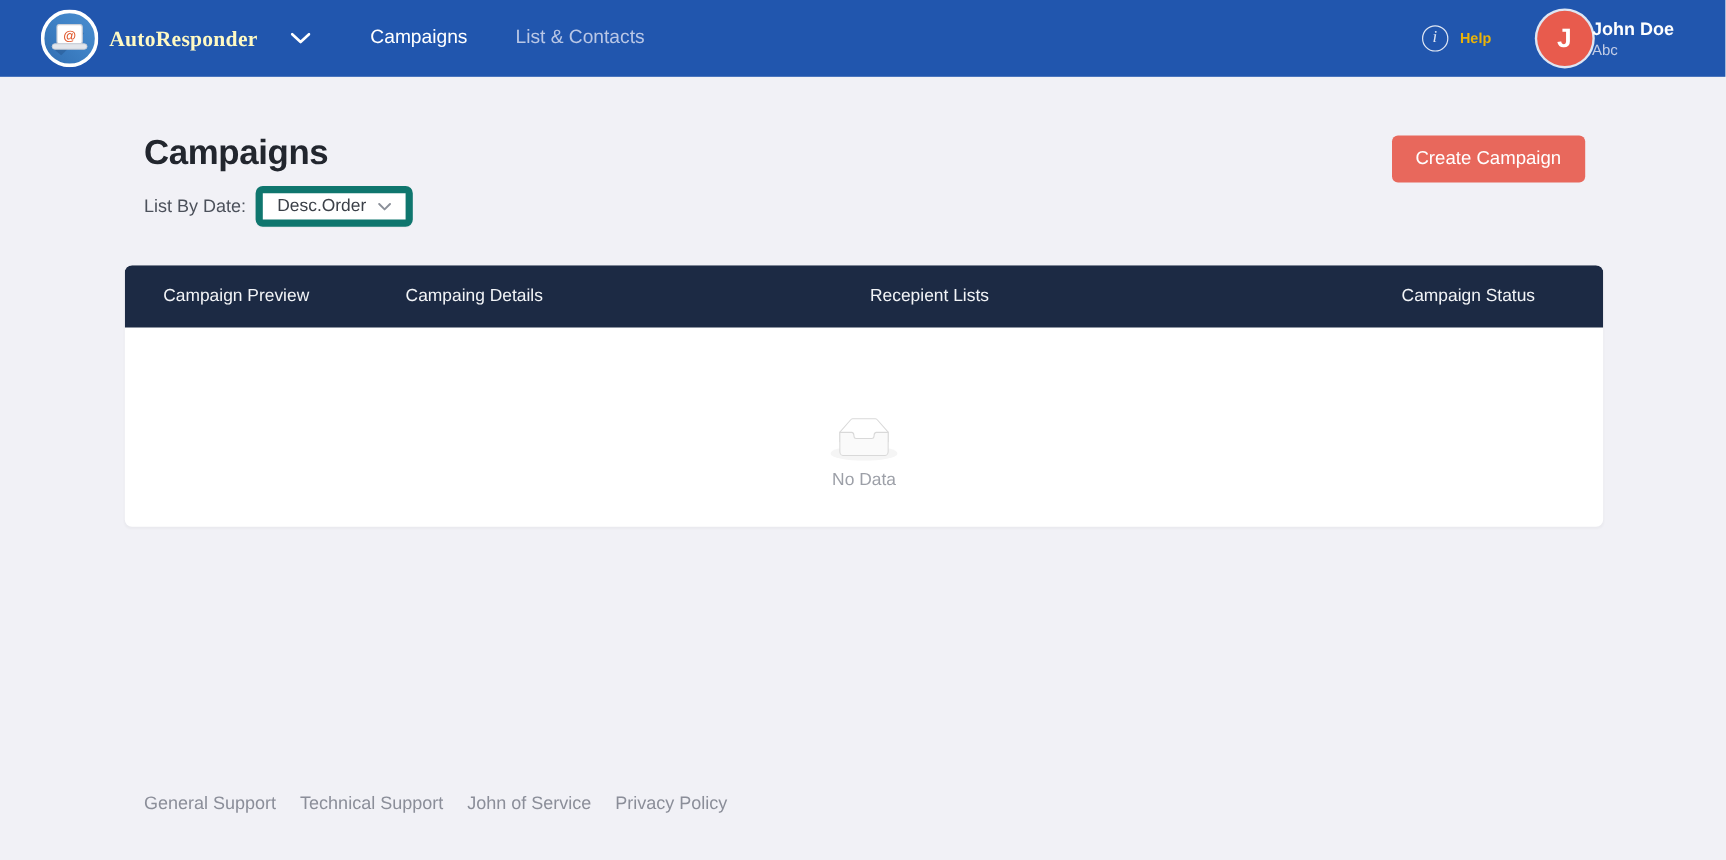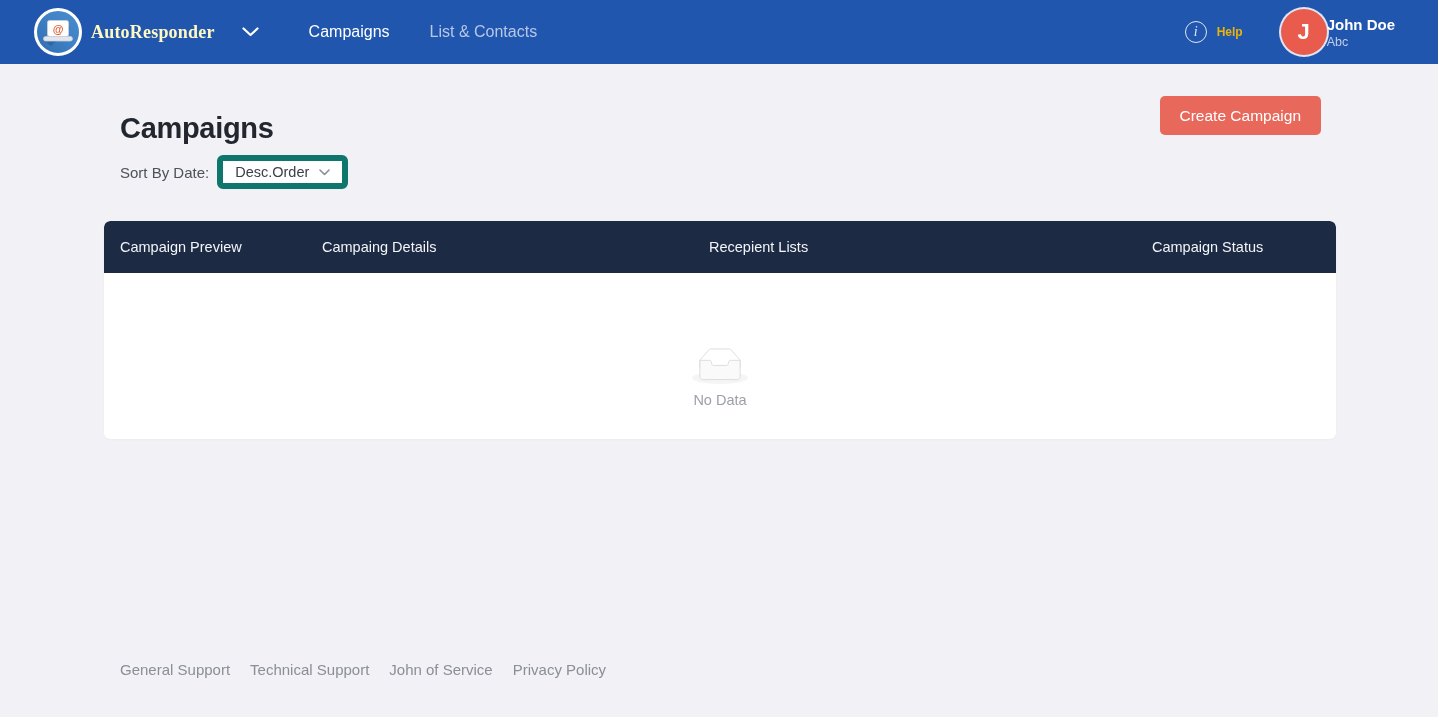--- a/index.html
+++ b/index.html
@@ -95,21 +95,21 @@
     align-items:center;
     padding:0 12px;
     gap:10px;
     cursor:pointer;
     box-shadow:0 1px 1px rgba(0,0,0,0.02);
   }
   .sort-value { font-size:14.5px; color:#3b4048; }
 
   .create-btn {
     position:absolute;
-    top:32px;            
+    top:49px;            
     right:117px;
     height:39px;
     padding:0 20px;
     background:var(--accent, #e8685c);
     color:#fff;
     font-size:15.5px;
     font-family:"Liberation Sans", sans-serif;
     border:none;
     border-radius:5px;
     cursor:pointer;
@@ -123,21 +123,21 @@
     background:#fff;
     border-radius:6px;
     box-shadow:0 1px 2px rgba(0,0,0,0.03);
     overflow:hidden;
   }
   .table-header {
     height:52px;
     background:var(--table-header, #1c2a44);
     display:flex;
     align-items:center;
-    padding-left:16px;
+    padding-left:32px;
     border-radius:6px 6px 0 0;
   }
   .th { color:#f2f4f7; font-size:14.5px; font-weight:500; }
   .th.c1 { width:202px; }
   .th.c2 { width:387px; }
   .th.c3 { width:443px; }
   .th.c4 { flex:1; }
 
   .empty {
     height:204px;
@@ -204,21 +204,21 @@
       <span class="user-name">John Doe</span>
       <span class="user-sub">Abc</span>
     </div>
   </div>
 </div>
 
 <div class="content">
   <h1 class="page-title">Campaigns</h1>
 
   <div class="sort-row">
-    <span class="sort-label">Sort By Date:</span>
+    <span class="sort-label">List By Date:</span>
     <div class="sort-select">
       <span class="sort-value">Desc.Order</span>
       <svg width="11" height="7" viewBox="0 0 11 7">
           <polyline points="1,1 5.5,5.5 10,1" stroke="#8a8f98" stroke-width="1.6" fill="none" stroke-linecap="round" stroke-linejoin="round"></polyline>
         </svg>
     </div>
   </div>
 
   <button class="create-btn">Create Campaign</button>
 </div>

